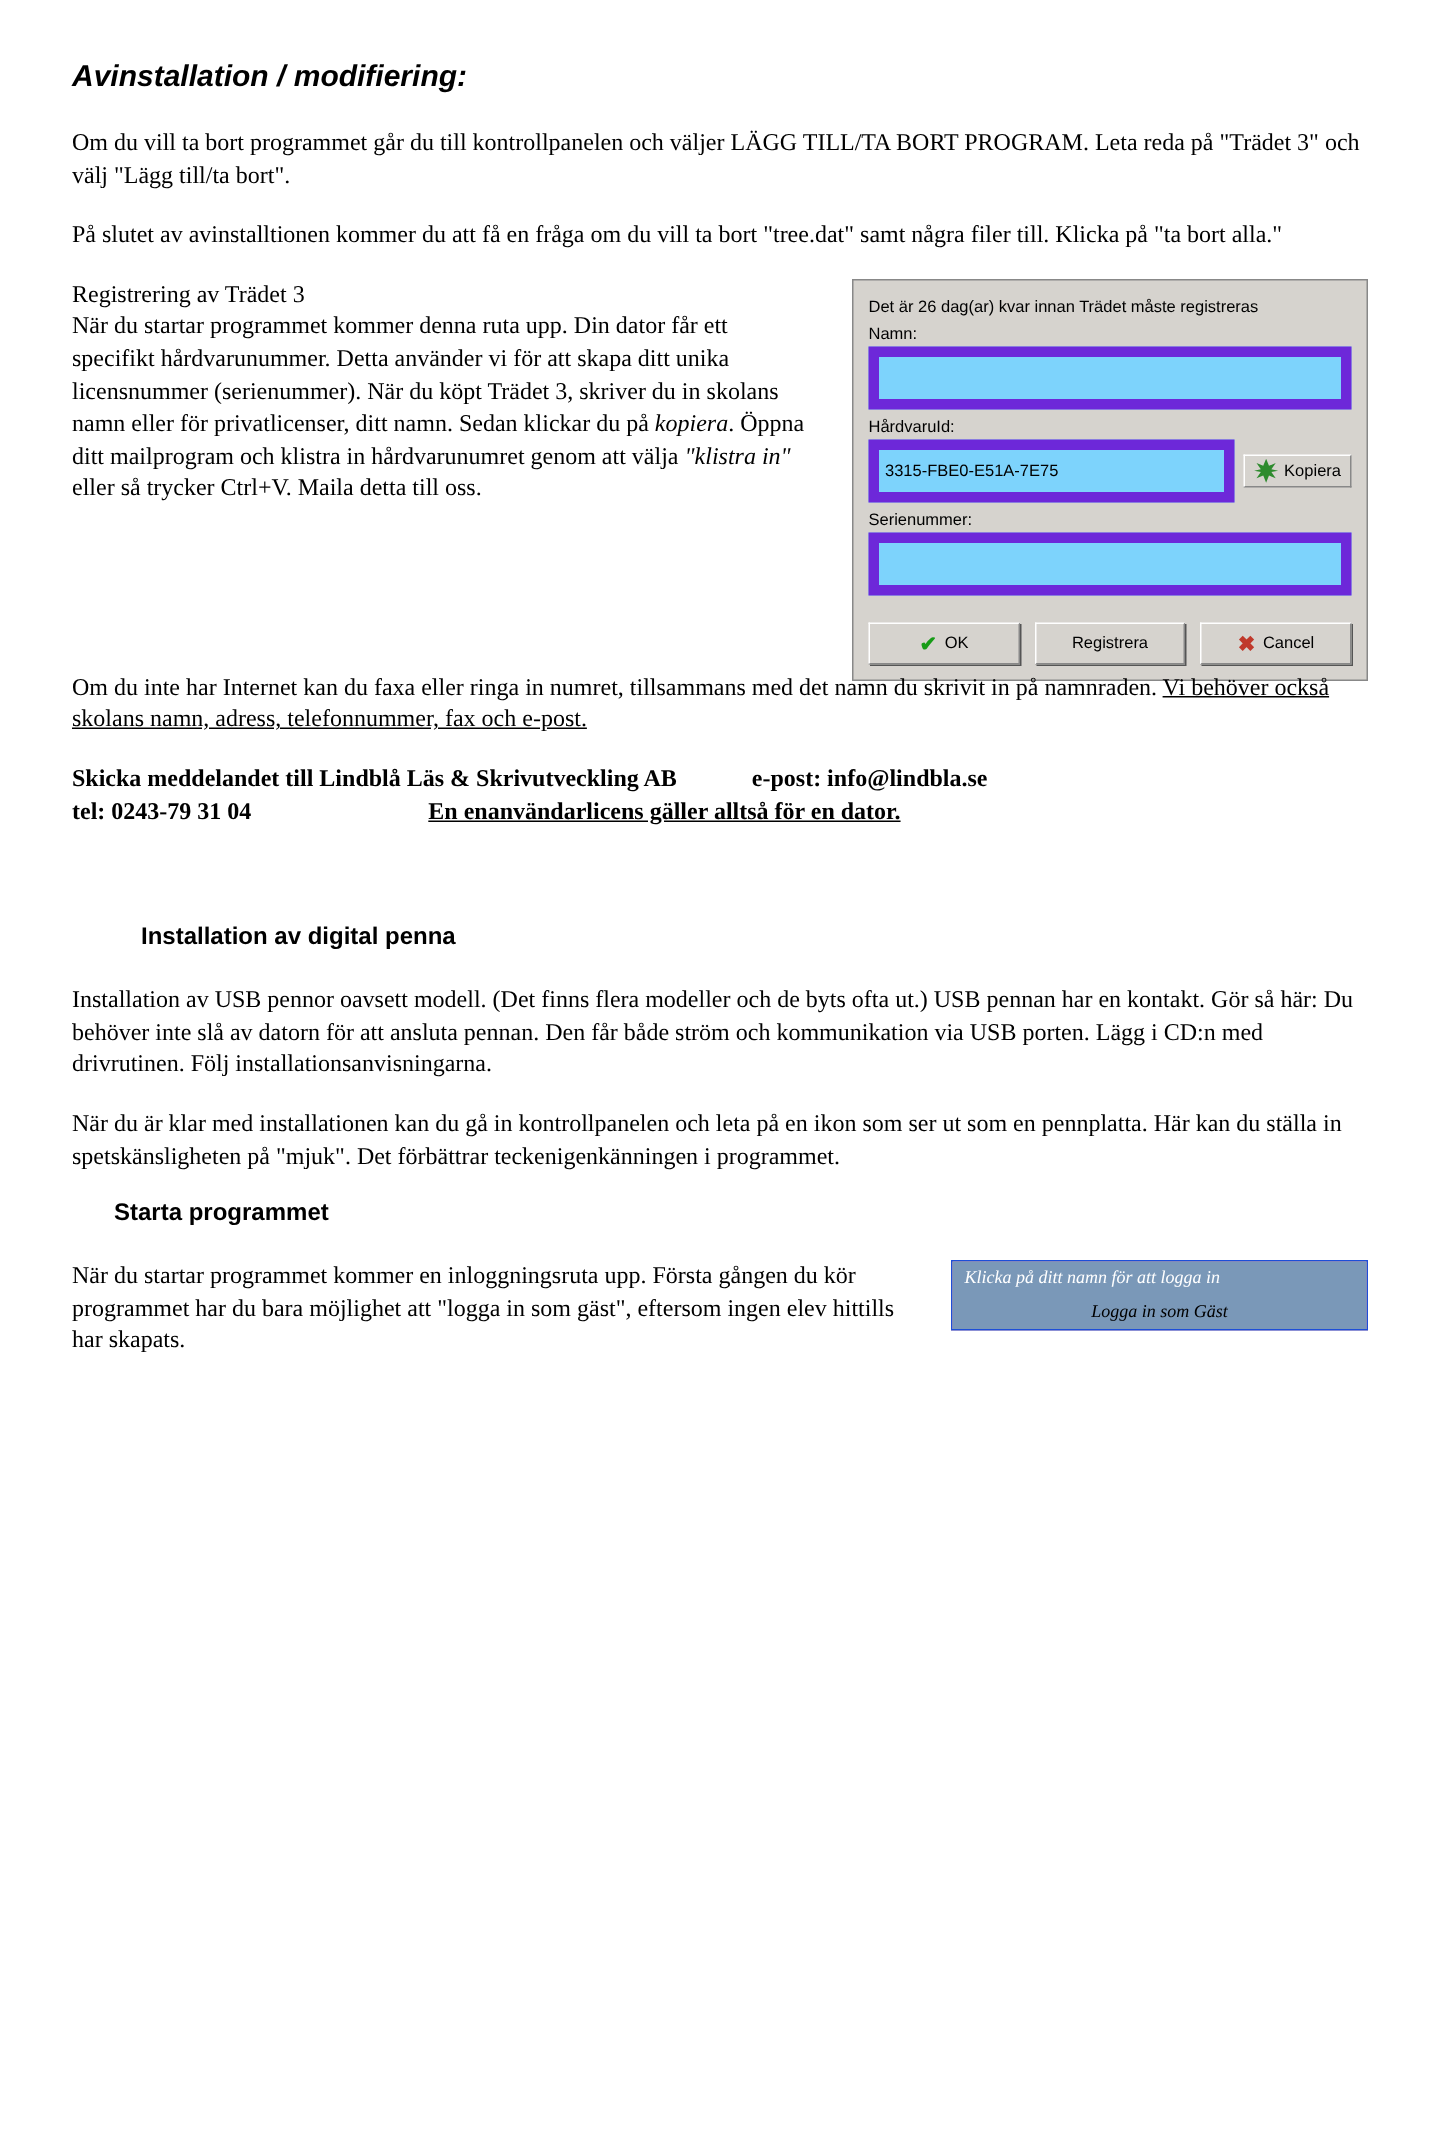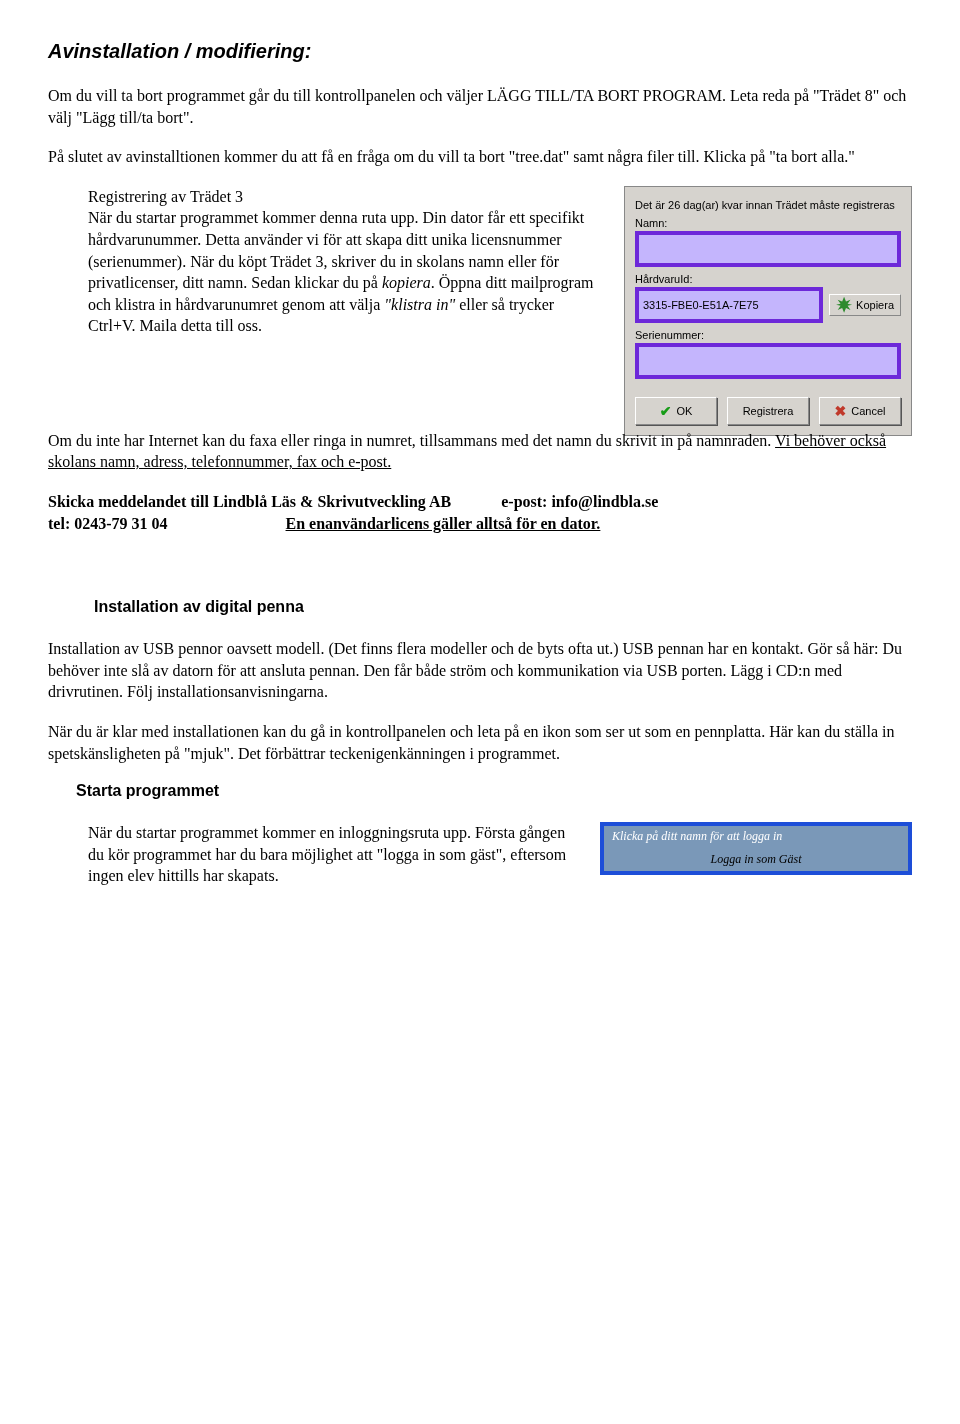--- a/index.html
+++ b/index.html
@@ -20,43 +20,43 @@
     font-style: italic;
   }
   h2.sub-title {
     font-family: Arial, Helvetica, sans-serif;
     font-weight: bold;
     font-size: 16px;
     margin: 64px 0 22px 46px;
   }
   p { margin: 0 0 18px 0; line-height: 1.35; }
   p.tight { margin-bottom: 0; }
-  .row { display: flex; gap: 24px; align-items: flex-start; margin-left: 40px; }
+  .row { display: flex; gap: 24px; align-items: flex-start; }
   .row .text { flex: 1 1 auto; }
   .row .img { flex: 0 0 auto; }
   .underline { text-decoration: underline; }
   .bold { font-weight: bold; }
 
   
   .reg-dialog {
-    width: 288px;
+    width: 344px;
     background: #d6d3ce;
     border: 1px solid #888;
     padding: 6px 10px 10px 10px;
     font-family: "MS Sans Serif", Arial, sans-serif;
     font-size: 11px;
     color: #000;
     box-sizing: border-box;
   }
   .reg-dialog .lbl { margin: 6px 0 2px 0; }
   .reg-input {
     width: 100%;
     height: 20px;
-    border: 4px solid #6d28d9;
-    background: #c4b5fd;
+    border: 7px solid #6d28d9;
+    background: #7dd3fc;
     box-sizing: border-box;
     padding: 14px 4px;
     font: inherit;
   }
   .hw-row { display: flex; gap: 6px; align-items: center; }
   .hw-row .reg-input { flex: 1 1 auto; }
   .kop-btn {
     display: flex; align-items: center; gap: 4px;
     background: #d6d3ce;
     border: 1px solid #888; border-top-color:#fff; border-left-color:#fff;
@@ -78,22 +78,22 @@
     border:1px solid #888; border-top-color:#fff; border-left-color:#fff;
     font: inherit;
     box-shadow: 1px 1px 0 #555;
     cursor: default;
   }
   .chk { color:#179c17; font-weight:bold; font-size:14px; line-height:1; }
   .xmk { color:#c0392b; font-weight:bold; font-size:14px; line-height:1; }
 
   
   .login-box {
-    width: 312px;
-    border: 4px solid #1d4ed8;
+    width: 278px;
+    border: 1px solid #1d4ed8;
     background: #fca5a5;
     font-family: "Comic Sans MS", "Segoe Script", cursive;
     font-size: 12px;
     color: #fff;
     box-sizing: border-box;
   }
   .login-title {
     background: #7a98b8;
     color: #fff;
     font-style: italic;
@@ -106,21 +106,21 @@
     background:#7a98b8; color:#000;
     text-align:center; font-style: italic;
     padding: 4px 4px;
     border-top: 1px solid #7a98b8;
   }
 </style>
 </head>
 <body>
 
 <h2 class="section-title">Avinstallation / modifiering:</h2>
-<p>Om du vill ta bort programmet går du till kontrollpanelen och väljer LÄGG TILL/TA BORT PROGRAM. Leta reda på "Trädet 8" och välj "Lägg till/ta bort".</p>
+<p>Om du vill ta bort programmet går du till kontrollpanelen och väljer LÄGG TILL/TA BORT PROGRAM. Leta reda på "Trädet 3" och välj "Lägg till/ta bort".</p>
 <p>På slutet av avinstalltionen kommer du att få en fråga om du vill ta bort "tree.dat" samt några filer till. Klicka på "ta bort alla."</p>
 
 <div class="row">
   <div class="text">
     <p class="tight">Registrering av Trädet 3</p>
     <p>
       <span>När du startar programmet kommer denna ruta upp. Din dator får ett specifikt hårdvarunummer. Detta använder vi för att skapa ditt unika licensnummer (serienummer). När du köpt  Trädet 3, skriver du in skolans namn eller för privatlicenser, ditt namn. Sedan klickar du på </span><i>kopiera</i><span>. Öppna ditt mailprogram och  klistra in hårdvarunumret genom att välja </span><i>"klistra in"</i><span> eller så trycker Ctrl+V. Maila detta till oss.</span>
     </p>
   </div>
   <div class="img">

